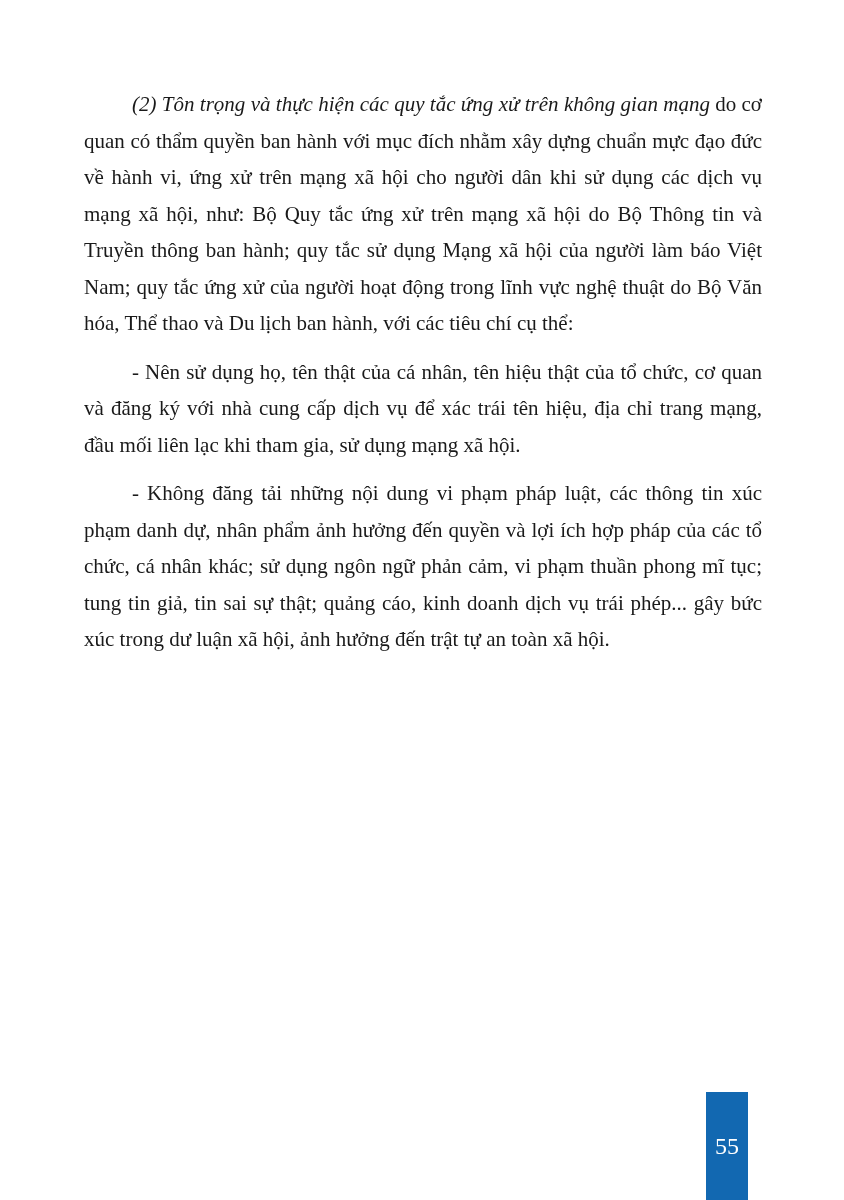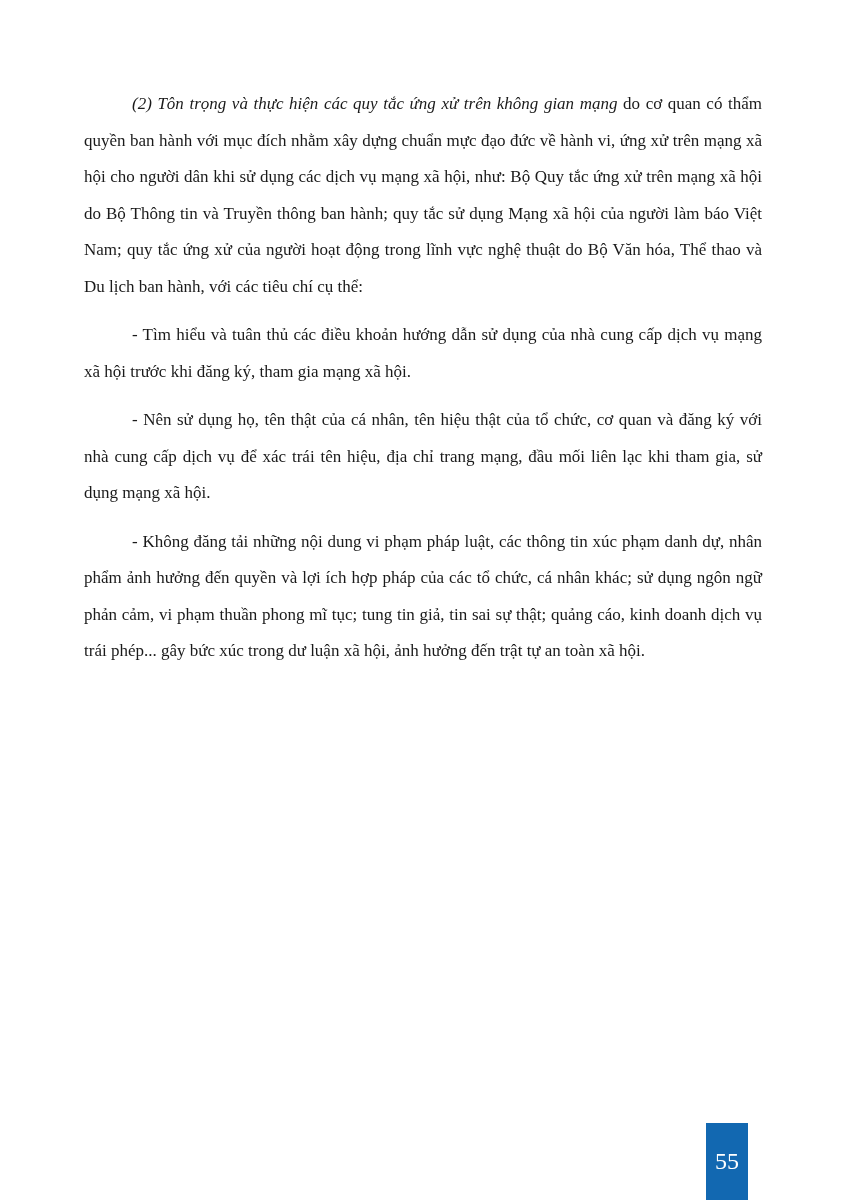--- a/index.html
+++ b/index.html
@@ -17,59 +17,58 @@
   .page {
     position: absolute;
     inset: 0;
   }
   .text-block {
     position: absolute;
     top: 86px;
     left: 84px;
     width: 678px;
     color: #1a1a1a;
-    font-size: 17px;
+    font-size: 21px;
     line-height: 36.5px;
     text-align: justify;
   }
   .para {
     margin: 0 0 12px 0;
     text-indent: 48px;
   }
   .para:last-child {
     margin-bottom: 8px;
   }
   .lead {
     font-style: italic;
   }
   .page-number-badge {
     position: absolute;
     right: 96px;
     bottom: 0;
     width: 42px;
-    height: 77px;
+    height: 108px;
     background: #1268b1;
     color: #ffffff;
     display: flex;
     align-items: center;
     justify-content: center;
     font-size: 24px;
     font-family: "Liberation Serif", "DejaVu Serif", serif;
   }
 </style>
 </head>
 <body>
 
 <div class="page">
 
   <main class="text-block">
 
     <p class="para"><em class="lead">(2) Tôn trọng và thực hiện các quy tắc ứng xử trên không gian mạng</em><span> do cơ quan có thẩm quyền ban hành với mục đích nhằm xây dựng chuẩn mực đạo đức về hành vi, ứng xử trên mạng xã hội cho người dân khi sử dụng các dịch vụ mạng xã hội, như: Bộ Quy tắc ứng xử trên mạng xã hội do Bộ Thông tin và Truyền thông ban hành; quy tắc sử dụng Mạng xã hội của người làm báo Việt Nam; quy tắc ứng xử của người hoạt động trong lĩnh vực nghệ thuật do Bộ Văn hóa, Thể thao và Du lịch ban hành, với các tiêu chí cụ thể:</span></p>
 
-    <p class="para">- Tìm hiểu và tuân thủ các điều khoản hướng dẫn sử dụng của nhà cung cấp dịch vụ mạng xã hội trước khi đăng ký, tham gia mạng xã hội.</p>
 
     <p class="para">- Nên sử dụng họ, tên thật của cá nhân, tên hiệu thật của tổ chức, cơ quan và đăng ký với nhà cung cấp dịch vụ để xác trái tên hiệu, địa chỉ trang mạng, đầu mối liên lạc khi tham gia, sử dụng mạng xã hội.</p>
 
 
 
     <p class="para">- Không đăng tải những nội dung vi phạm pháp luật, các thông tin xúc phạm danh dự, nhân phẩm ảnh hưởng đến quyền và lợi ích hợp pháp của các tổ chức, cá nhân khác; sử dụng ngôn ngữ phản cảm, vi phạm thuần phong mĩ tục; tung tin giả, tin sai sự thật; quảng cáo, kinh doanh dịch vụ trái phép... gây bức xúc trong dư luận xã hội, ảnh hưởng đến trật tự an toàn xã hội.</p>
 
   </main>
 
   <div class="page-number-badge">

